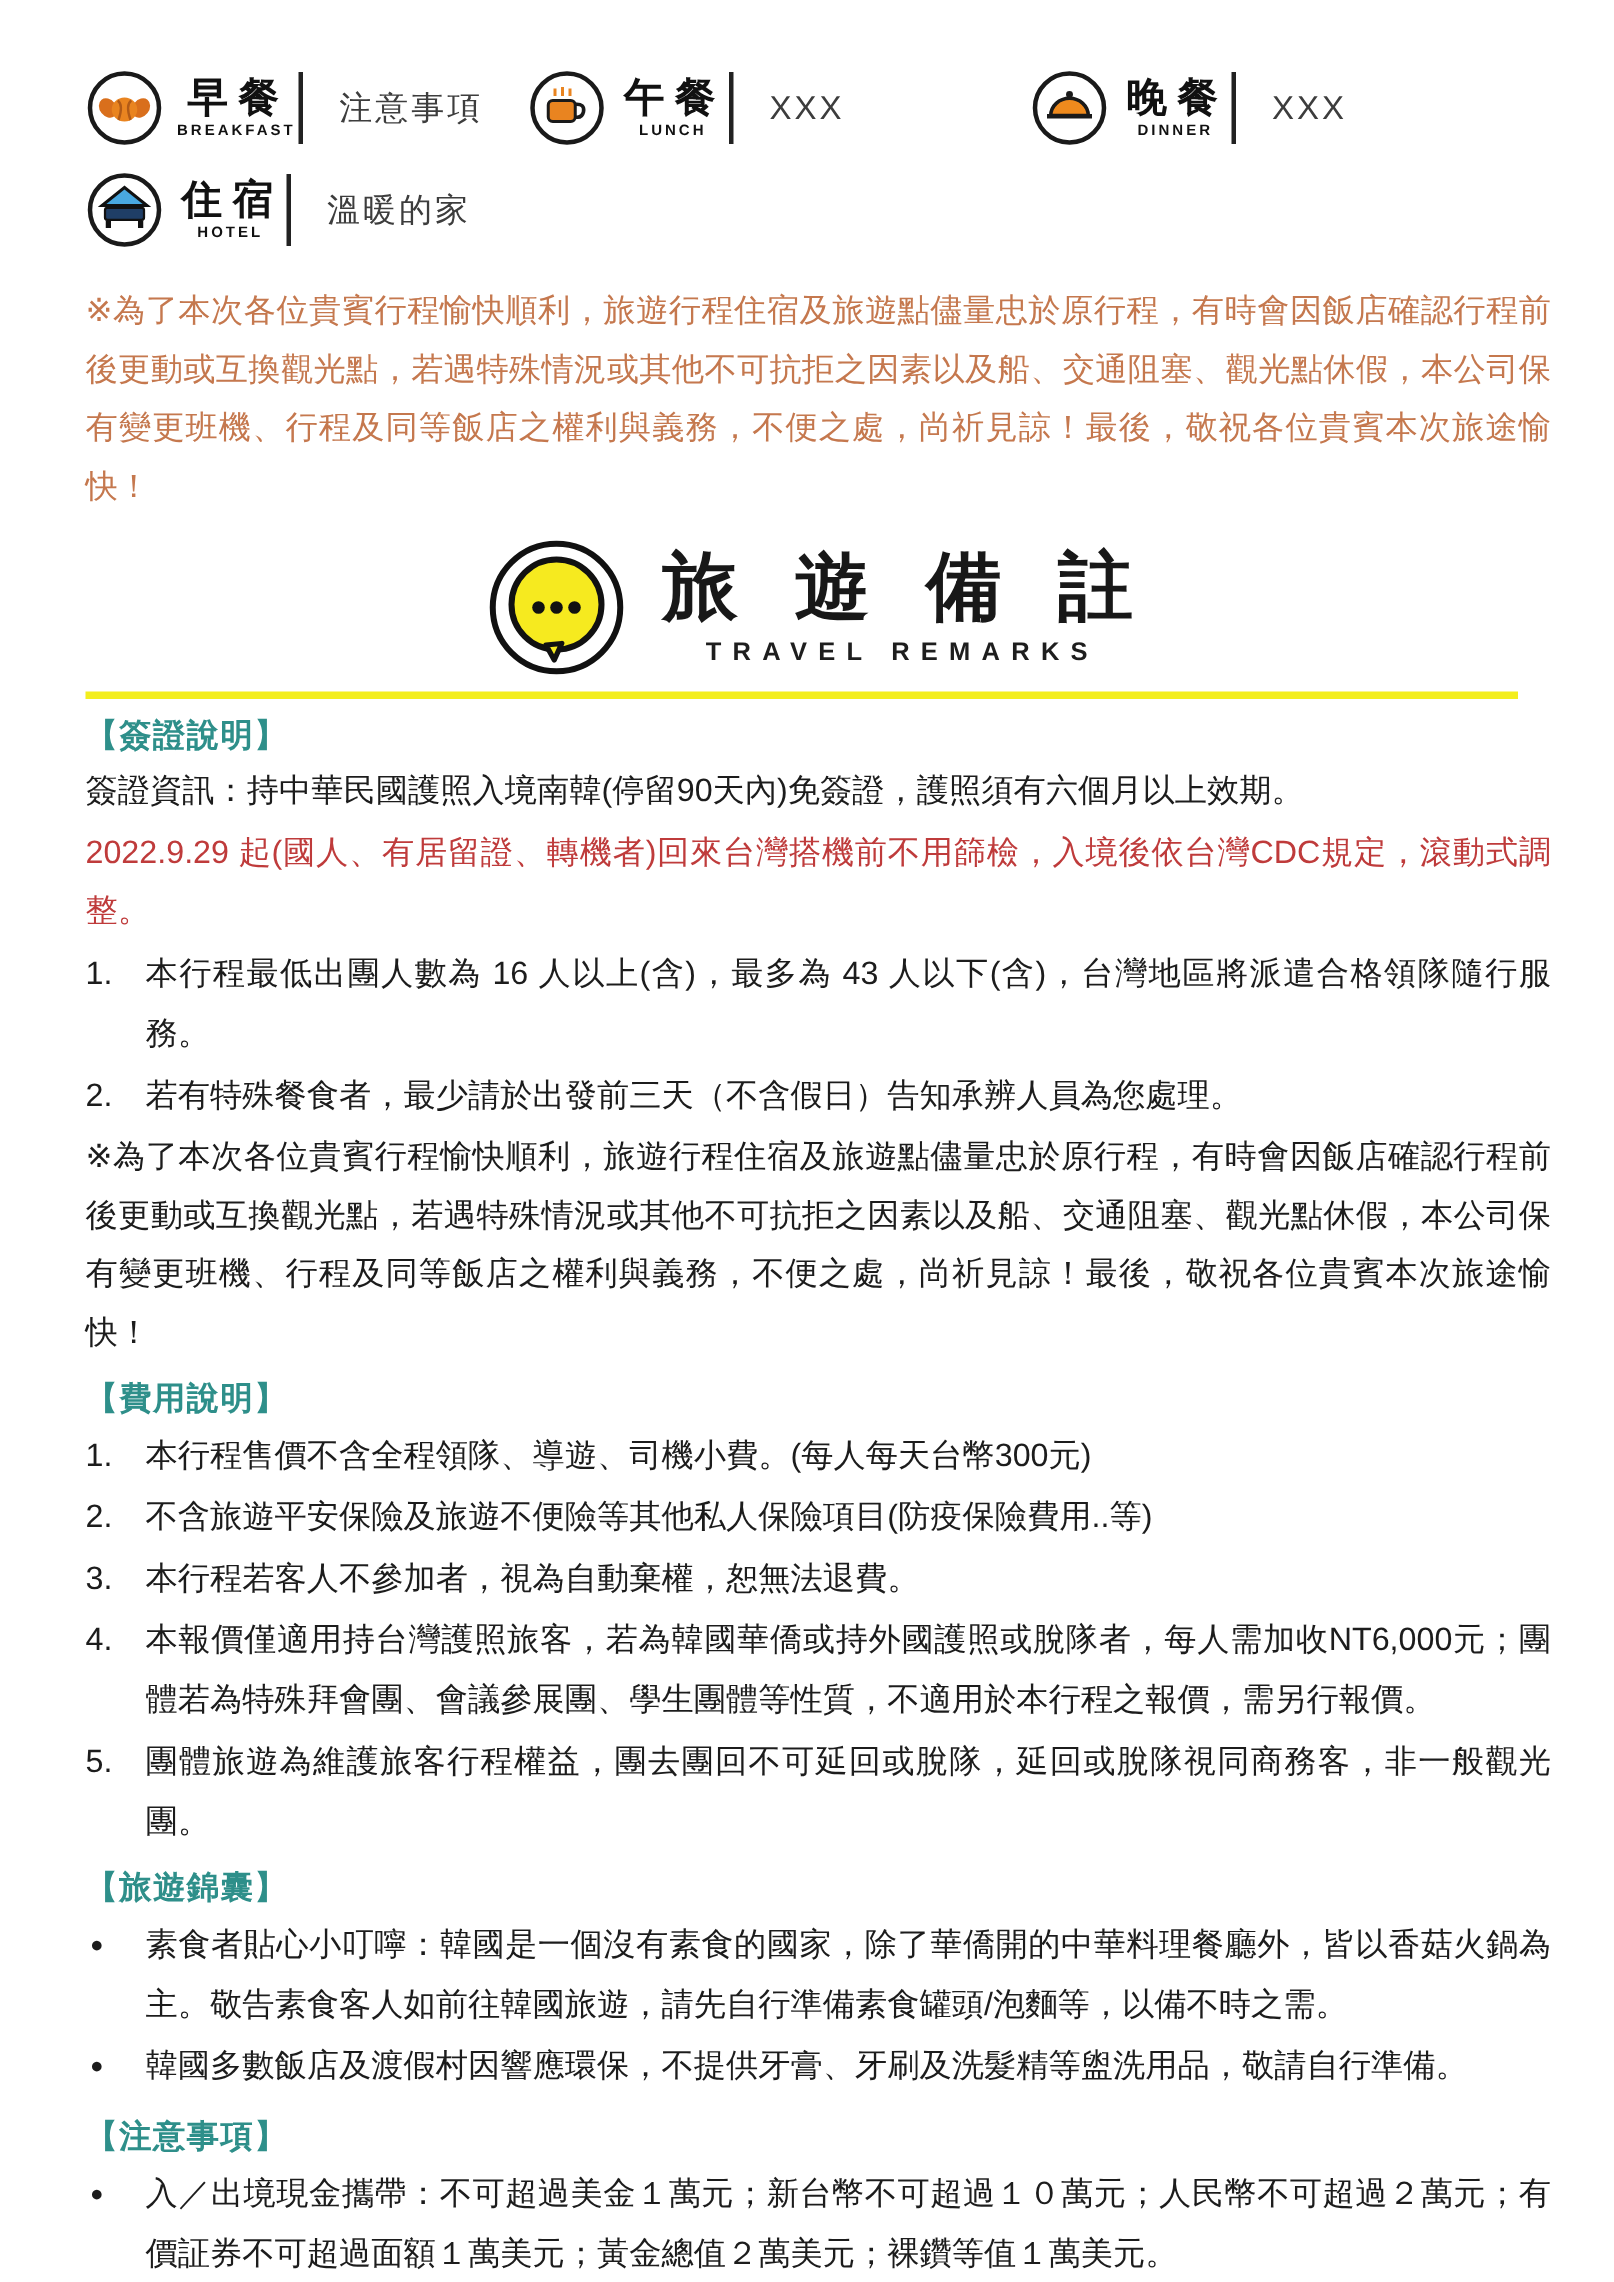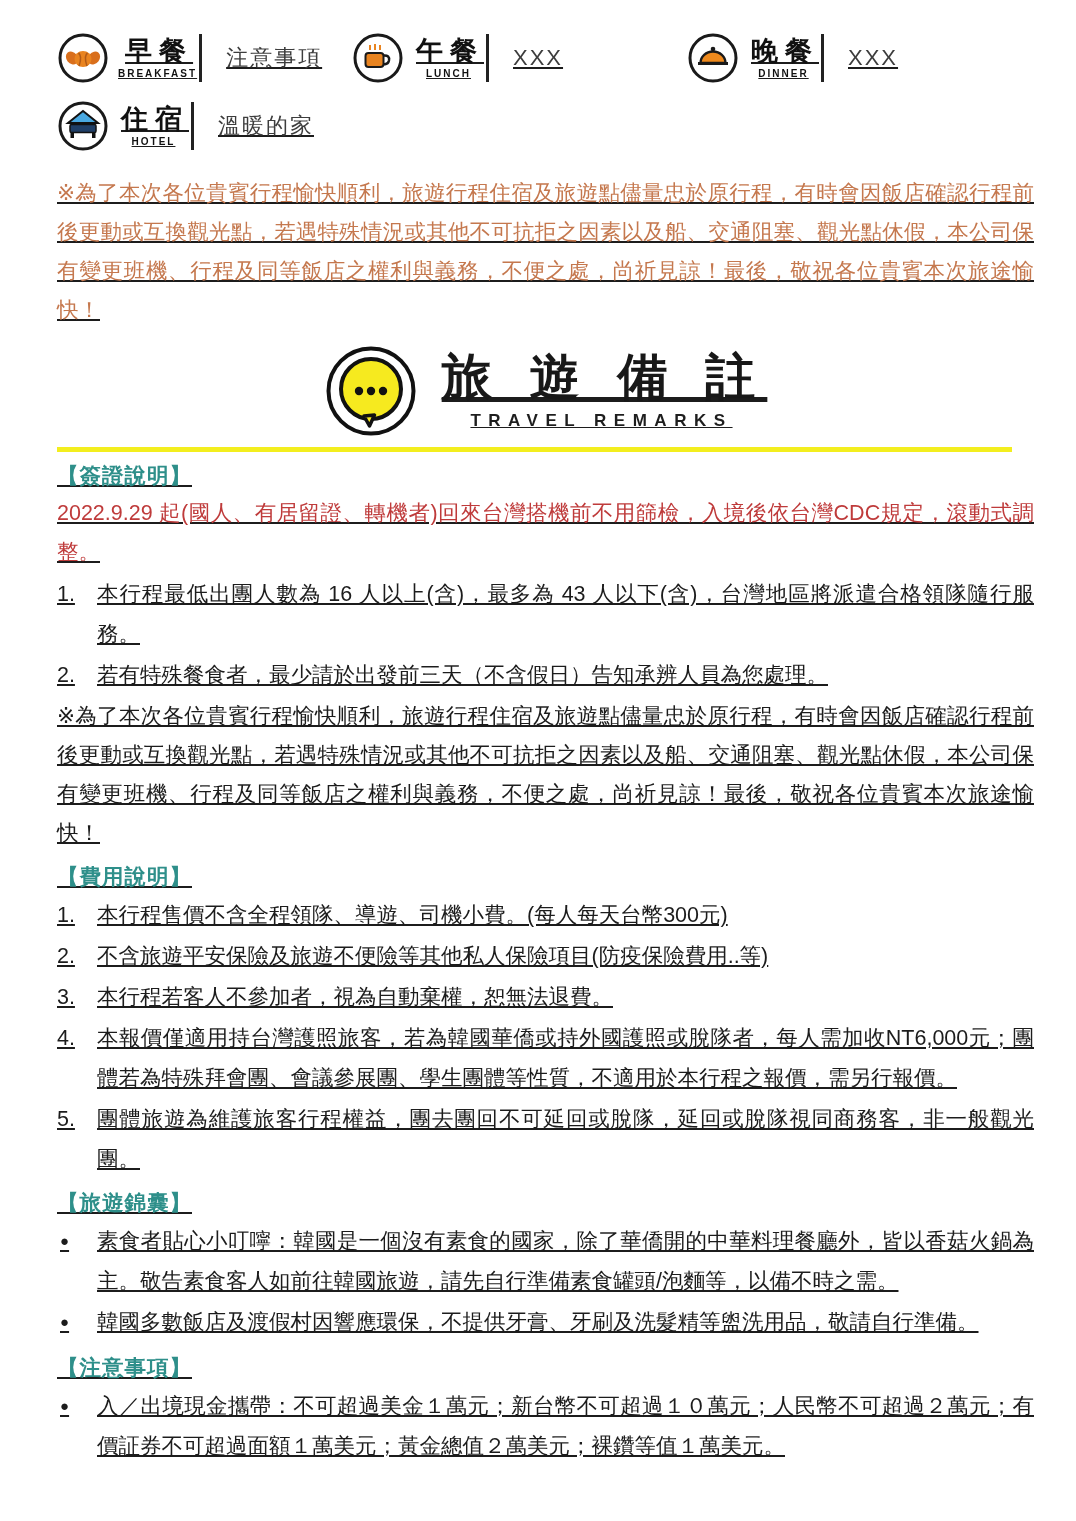--- a/index.html
+++ b/index.html
@@ -1,25 +1,24 @@
 <!DOCTYPE html>
 <html><head>
 <meta charset="utf-8">
 <style>
   html,body { margin:0; padding:0; background:#fff; }
   .page {
     position:relative;
     width:1074px; height:1521px;
     background:#ffffff;
     box-sizing:border-box;
-    padding:32px 40px 0 57px;
+    padding:46px 40px 0 57px;
     overflow:hidden;
     font-family:"Liberation Sans","DejaVu Sans",sans-serif;
     color:#1c1c1c;
-    text-decoration:underline;
   }
 
   
   .meal-row { display:flex; align-items:center; }
   .meal-row + .meal-row { margin-top:16px; }
   .meal-badge { display:flex; align-items:center; }
   .meal-badge.b1 { width:295px; }
   .meal-badge.b2 { width:335px; }
   .badge-icon { width:52px; height:52px; flex:none; }
   .badge-icon svg { width:100%; height:100%; display:block; }
@@ -161,20 +160,21 @@
       <span class="logo-text">
         <span class="logo-zh" style="display:block">旅 遊 備 註</span>
         <span class="logo-en" style="display:block">TRAVEL REMARKS</span>
       </span>
     </div>
   </div>
 
   <div class="yellow-rule"></div>
 
   <h3 class="sec-heading">【簽證說明】</h3>
+  <p class="body-text">簽證資訊：持中華民國護照入境南韓(停留90天內)免簽證，護照須有六個月以上效期。</p>
   <p class="body-text red-text">2022.9.29 起(國人、有居留證、轉機者)回來台灣搭機前不用篩檢，入境後依台灣CDC規定，滾動式調整。</p>
 
   <div class="list">
 
       <div class="list-item">
         <span class="num-cell">1.</span>
         <span class="item-text">本行程最低出團人數為 16 人以上(含)，最多為 43 人以下(含)，台灣地區將派遣合格領隊隨行服務。</span>
       </div>
 
       <div class="list-item">

